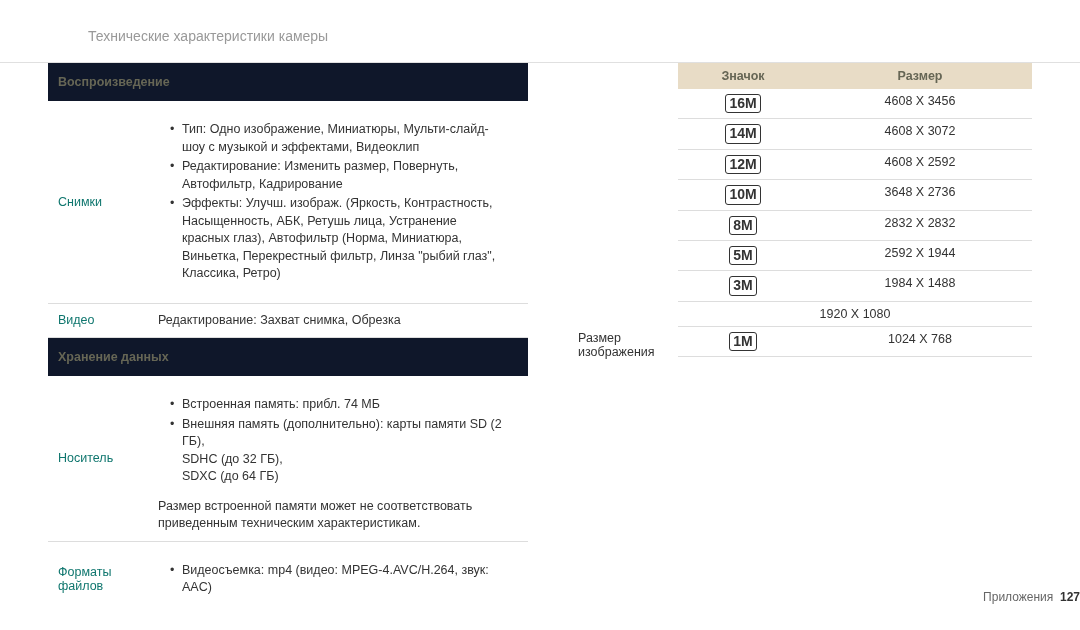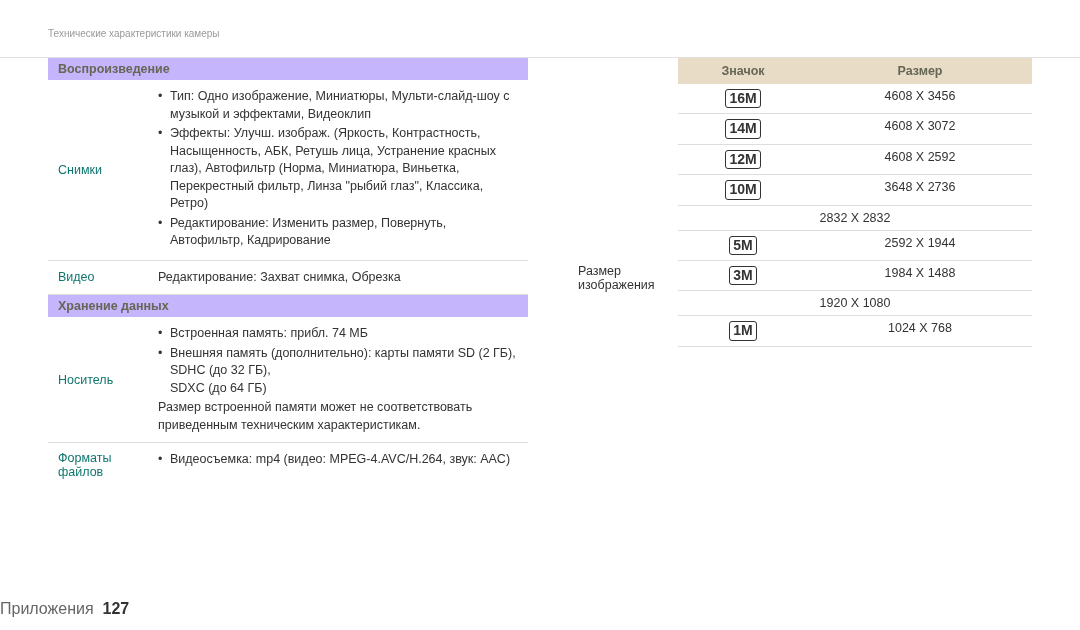--- a/index.html
+++ b/index.html
@@ -7,67 +7,68 @@
     width: 1080px;
     height: 630px;
     background: #ffffff;
     font-family: Arial, sans-serif;
     font-size: 12.5px;
     color: #333;
     position: relative;
   }
   .page-title {
     color: #999;
-    font-size: 10px;
+    font-size: 14px;
     padding: 28px 0 0 48px;
     font-weight: 400;
+    margin-left: 40px;
   }
   .line-under-title {
     border-top: 1px solid #e0e0e0;
     margin: 18px 0 0 0;
   }
   .content {
     display: flex;
     padding: 0 48px;
   }
   .col-left {
     width: 480px;
     flex: 0 0 480px;
   }
   .col-right {
     flex: 1;
     padding-left: 50px;
     display: flex;
   }
   .section-header {
-    background: #c4b5fd;
+    background: #0f172a;
     color: #665;
     font-weight: bold;
-    padding: 4px 10px;
+    padding: 12px 10px;
     font-size: 12.5px;
   }
   .row {
     display: flex;
     border-bottom: 1px solid #ddd;
     padding: 8px 10px;
   }
   .row-label {
     width: 100px;
     flex: 0 0 100px;
     display: flex;
     align-items: center;
     color: #0f766e;
   }
   .row-value {
     flex: 1;
   }
   .row-value ul {
     list-style: none;
     padding: 0;
-    margin: 0;
+    margin: 12px;
   }
   .row-value li {
     position: relative;
     padding-left: 12px;
     line-height: 1.4;
     margin-bottom: 2px;
   }
   .row-value li::before {
     content: "•";
     position: absolute;
@@ -116,46 +117,46 @@
     border: 1.5px solid #333;
     border-radius: 3px;
     font-size: 14px;
     font-weight: bold;
     padding: 1px 3px;
     line-height: 1.1;
     color: #333;
   }
   .footer {
     position: absolute;
-    bottom: 12px;
+    bottom: 26px;
     width: 100%;
-    text-align: left;
-    font-size: 16px;
+    text-align: right;
+    font-size: 12px;
     color: #666;
   }
   .footer .page-no { font-weight: bold; color:#333;}
 </style>
 </head>
 <body>
 
 <div class="page-title">Технические характеристики камеры</div>
 <div class="line-under-title"></div>
 
 <div class="content">
   <div class="col-left">
 
     <div class="section-header">Воспроизведение</div>
 
     <div class="row">
       <div class="row-label">Снимки</div>
       <div class="row-value">
         <ul>
           <li>Тип: Одно изображение, Миниатюры, Мульти-слайд-шоу с музыкой и эффектами, Видеоклип</li>
+          <li>Редактирование: Изменить размер, Повернуть, Автофильтр, Кадрирование</li>
           <li>Эффекты: Улучш. изображ. (Яркость, Контрастность, Насыщенность, АБК, Ретушь лица, Устранение красных глаз), Автофильтр (Норма, Миниатюра, Виньетка, Перекрестный фильтр, Линза "рыбий глаз", Классика, Ретро)</li>
-          <li>Редактирование: Изменить размер, Повернуть, Автофильтр, Кадрирование</li>
         </ul>
       </div>
     </div>
 
     <div class="row">
       <div class="row-label">Видео</div>
       <div class="row-value">
         <p>Редактирование: Захват снимка, Обрезка</p>
       </div>
     </div>
@@ -212,20 +213,23 @@
             </div>
             <div class="rt-col2">4608 X 2592</div>
           </div>
           <div class="rt-row">
             <div class="rt-col1">
               <span class="icon-box">10M</span>
             </div>
             <div class="rt-col2">3648 X 2736</div>
           </div>
           <div class="rt-row">
+            <div class="rt-col1">
+              <span class="icon-box">8M</span>
+            </div>
             <div class="rt-col2">2832 X 2832</div>
           </div>
           <div class="rt-row">
             <div class="rt-col1">
               <span class="icon-box">5M</span>
             </div>
             <div class="rt-col2">2592 X 1944</div>
           </div>
           <div class="rt-row">
             <div class="rt-col1">

